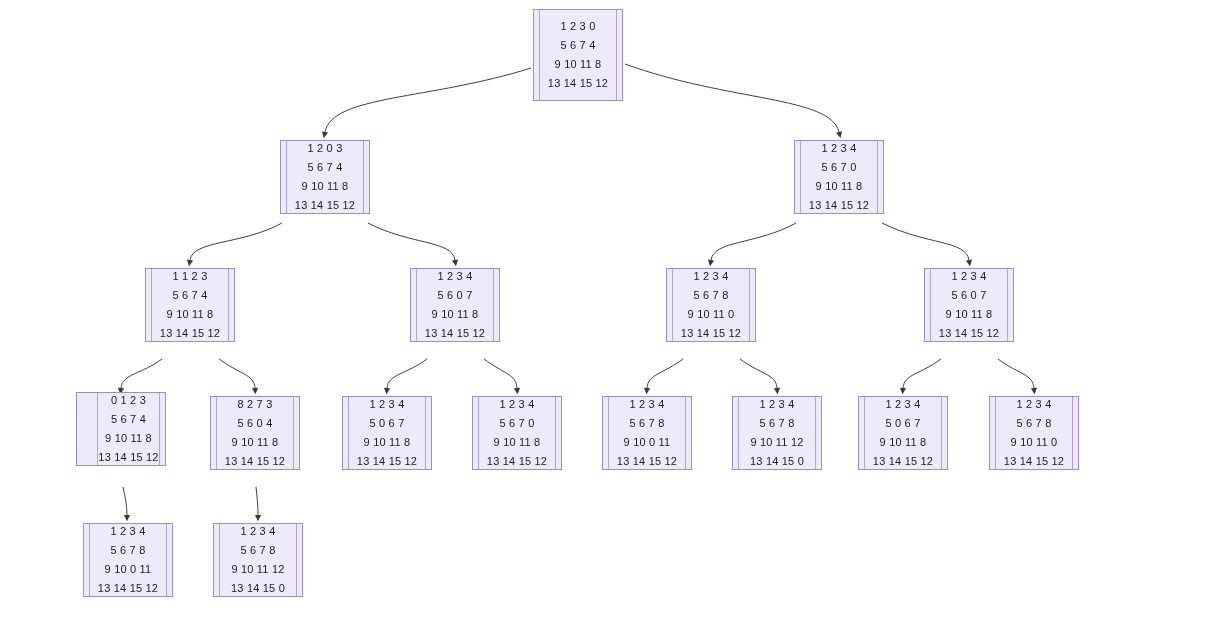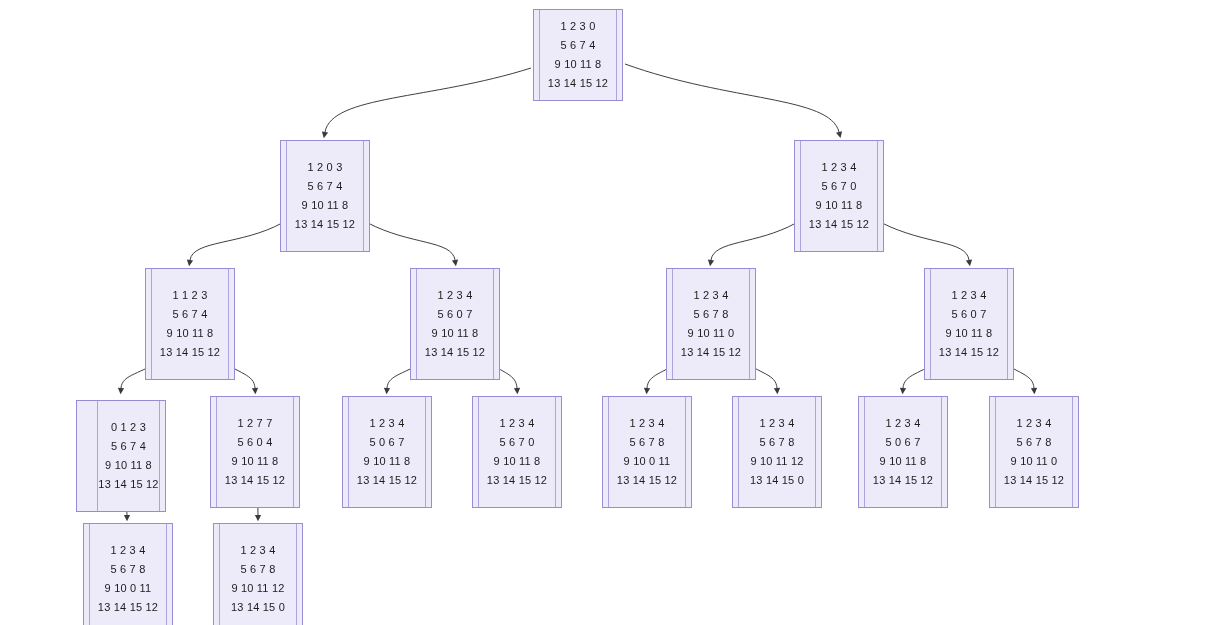--- a/index.html
+++ b/index.html
@@ -7,21 +7,21 @@
     position:relative;
     width:1219px;height:625px;
     background:#ffffff;
     font-family:"Liberation Sans", sans-serif;
     overflow:hidden;
   }
   svg.edges{position:absolute;left:0;top:0;}
   .edge{fill:none;stroke:#3f3f3f;stroke-width:1;marker-end:url(#arrowhead);}
   .node{
     position:absolute;
-    width:90px;height:112px;
+    width:90px;height:74px;
     box-sizing:border-box;
     background:#edebfa;
     border:1px solid #9a8cd2;
     padding:0 5px;
   }
   .node-inner{
     height:100%;
     border-left:1px solid #b0a3dd;
     border-right:1px solid #b0a3dd;
     display:flex;flex-direction:column;
@@ -118,32 +118,32 @@
 
   <div class="node" style="left:924px;top:268px;">
     <div class="node-inner">
       <span class="row">1 2 3 4</span>
       <span class="row">5 6 0 7</span>
       <span class="row">9 10 11 8</span>
       <span class="row">13 14 15 12</span>
     </div>
   </div>
 
-  <div class="node" style="left:76px;top:400px;padding-left:20px;">
+  <div class="node" style="left:76px;top:392px;padding-left:20px;">
     <div class="node-inner">
       <span class="row">0 1 2 3</span>
       <span class="row">5 6 7 4</span>
       <span class="row">9 10 11 8</span>
       <span class="row">13 14 15 12</span>
     </div>
   </div>
 
   <div class="node" style="left:210px;top:396px;">
     <div class="node-inner">
-      <span class="row">1 2 7 7</span>
+      <span class="row">8 2 7 3</span>
       <span class="row">5 6 0 4</span>
       <span class="row">9 10 11 8</span>
       <span class="row">13 14 15 12</span>
     </div>
   </div>
 
   <div class="node" style="left:342px;top:396px;">
     <div class="node-inner">
       <span class="row">1 2 3 4</span>
       <span class="row">5 0 6 7</span>

